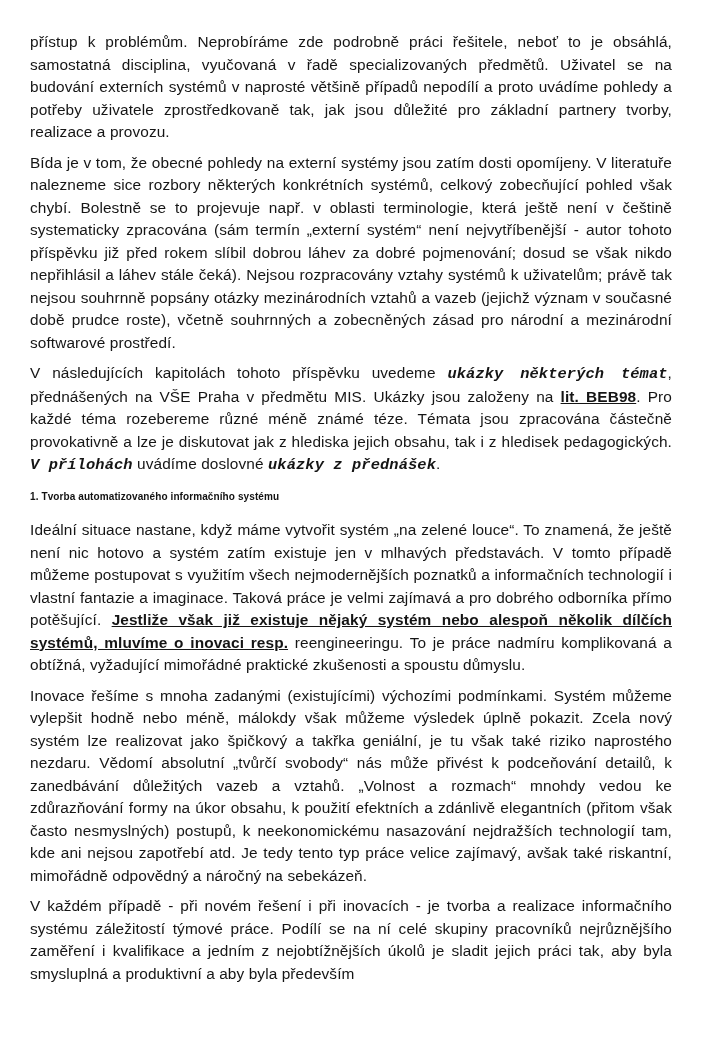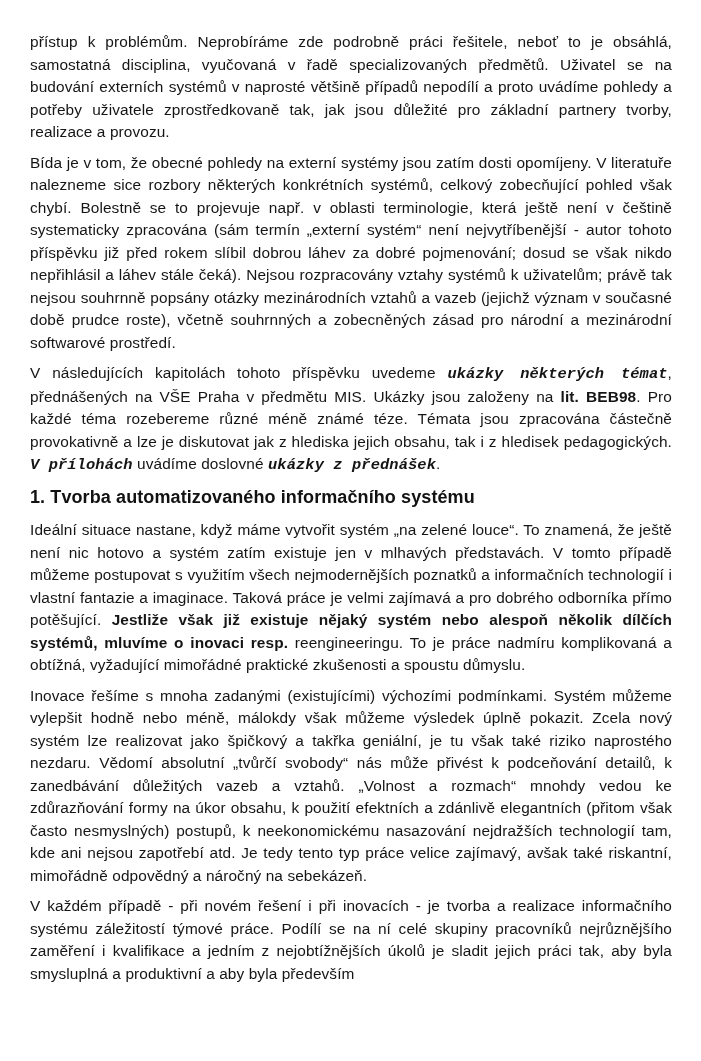--- a/index.html
+++ b/index.html
@@ -24,28 +24,28 @@
     letter-spacing: 0.1px;
   }
   .scan-page p {
     margin: 0 0 8px 0;
     padding: 0;
   }
   .scan-page p:last-child {
     margin-bottom: 12px;
   }
   .section-heading {
-    font-size: 18px;
+    font-size: 10px;
     font-weight: bold;
     text-align: left;
     margin: 9px 0 11px 0;
     padding: 0;
     color: #121212;
   }
-  .run-b  { font-weight: bold; }
+  .run-b  { font-weight: bold; text-decoration: underline; }
   .run-bi { font-weight: bold; font-style: italic; font-family: Liberation Mono, monospace; }
 </style>
 </head>
 <body>
 
 <div class="scan-page">
 
   <p><span>přístup k problémům. Neprobíráme zde podrobně práci řešitele, neboť to je obsáhlá, samostatná disciplina, vyučovaná v řadě specializovaných předmětů. Uživatel se na budování externích systémů v naprosté většině případů nepodílí a proto uvádíme pohledy a potřeby uživatele zprostředkovaně tak, jak jsou důležité pro základní partnery tvorby, realizace a provozu.</span></p>
 
   <p><span>Bída je v tom, že obecné pohledy na externí systémy jsou zatím dosti opomíjeny. V literatuře nalezneme sice rozbory některých konkrétních systémů, celkový zobecňující pohled však chybí. Bolestně se to projevuje např. v oblasti terminologie, která ještě není v češtině systematicky zpracována (sám termín „externí systém“ není nejvytříbenější - autor tohoto příspěvku již před rokem slíbil dobrou láhev za dobré pojmenování; dosud se však nikdo nepřihlásil a láhev stále čeká). Nejsou rozpracovány vztahy systémů k uživatelům; právě tak nejsou souhrnně popsány otázky mezinárodních vztahů a vazeb (jejichž význam v současné době prudce roste), včetně souhrnných a zobecněných zásad pro národní a mezinárodní softwarové prostředí.</span></p>

